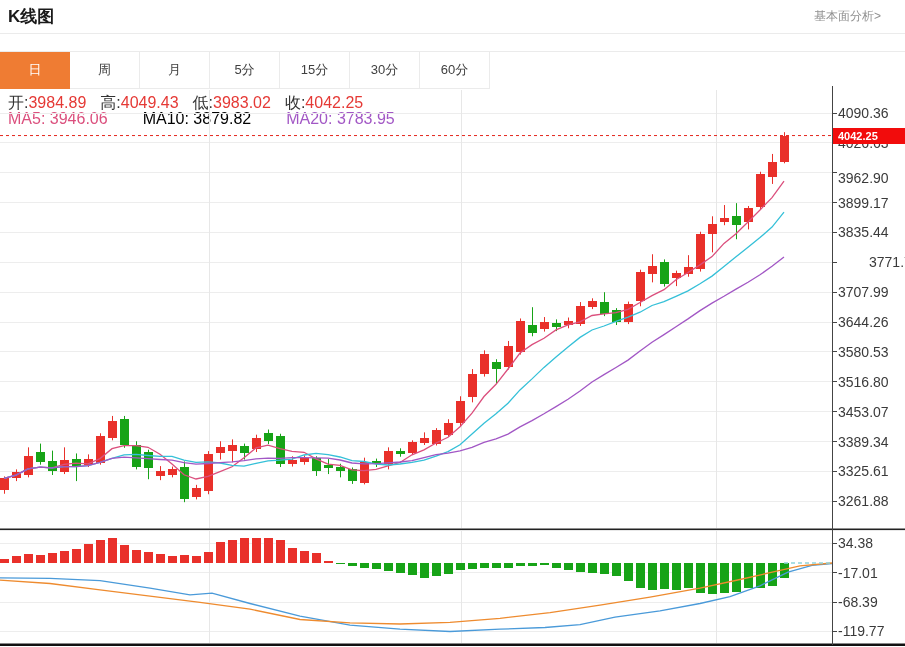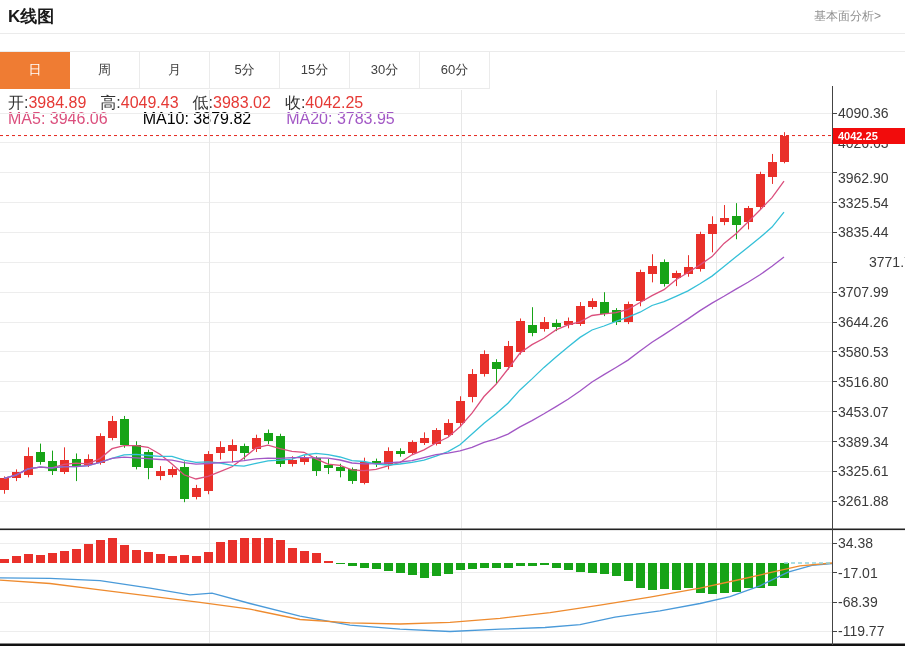--- a/index.html
+++ b/index.html
@@ -321,21 +321,21 @@
         <line x1="832" y1="572.704205" x2="837" y2="572.704205" stroke="#444" stroke-width="1" shape-rendering="crispEdges"></line>
         <line x1="832" y1="602.016495" x2="837" y2="602.016495" stroke="#444" stroke-width="1" shape-rendering="crispEdges"></line>
         <line x1="832" y1="631.328785" x2="837" y2="631.328785" stroke="#444" stroke-width="1" shape-rendering="crispEdges"></line>
       </g>
     </svg>
 
   <div id="y-axis-labels">
       <div class="ytick" style="top: 107px;">4090.36</div>
       <div class="ytick" style="top: 136.87px;">4026.63</div>
       <div class="ytick" style="top: 172px;">3962.90</div>
-      <div class="ytick" style="top: 196.611px;">3325.54</div>
+      <div class="ytick" style="top: 196.611px;">3899.17</div>
       <div class="ytick" style="top: 226.481px;">3835.44</div>
       <div class="ytick" style="top: 256.347px; margin-left: 31px;">3771.72</div>
       <div class="ytick" style="top: 286.217px;">3707.99</div>
       <div class="ytick" style="top: 316.087px;">3644.26</div>
       <div class="ytick" style="top: 345.957px;">3580.53</div>
       <div class="ytick" style="top: 375.828px;">3516.80</div>
       <div class="ytick" style="top: 405.698px;">3453.07</div>
       <div class="ytick" style="top: 435.568px;">3389.34</div>
       <div class="ytick" style="top: 465.438px;">3325.61</div>
       <div class="ytick" style="top: 495.309px;">3261.88</div>

